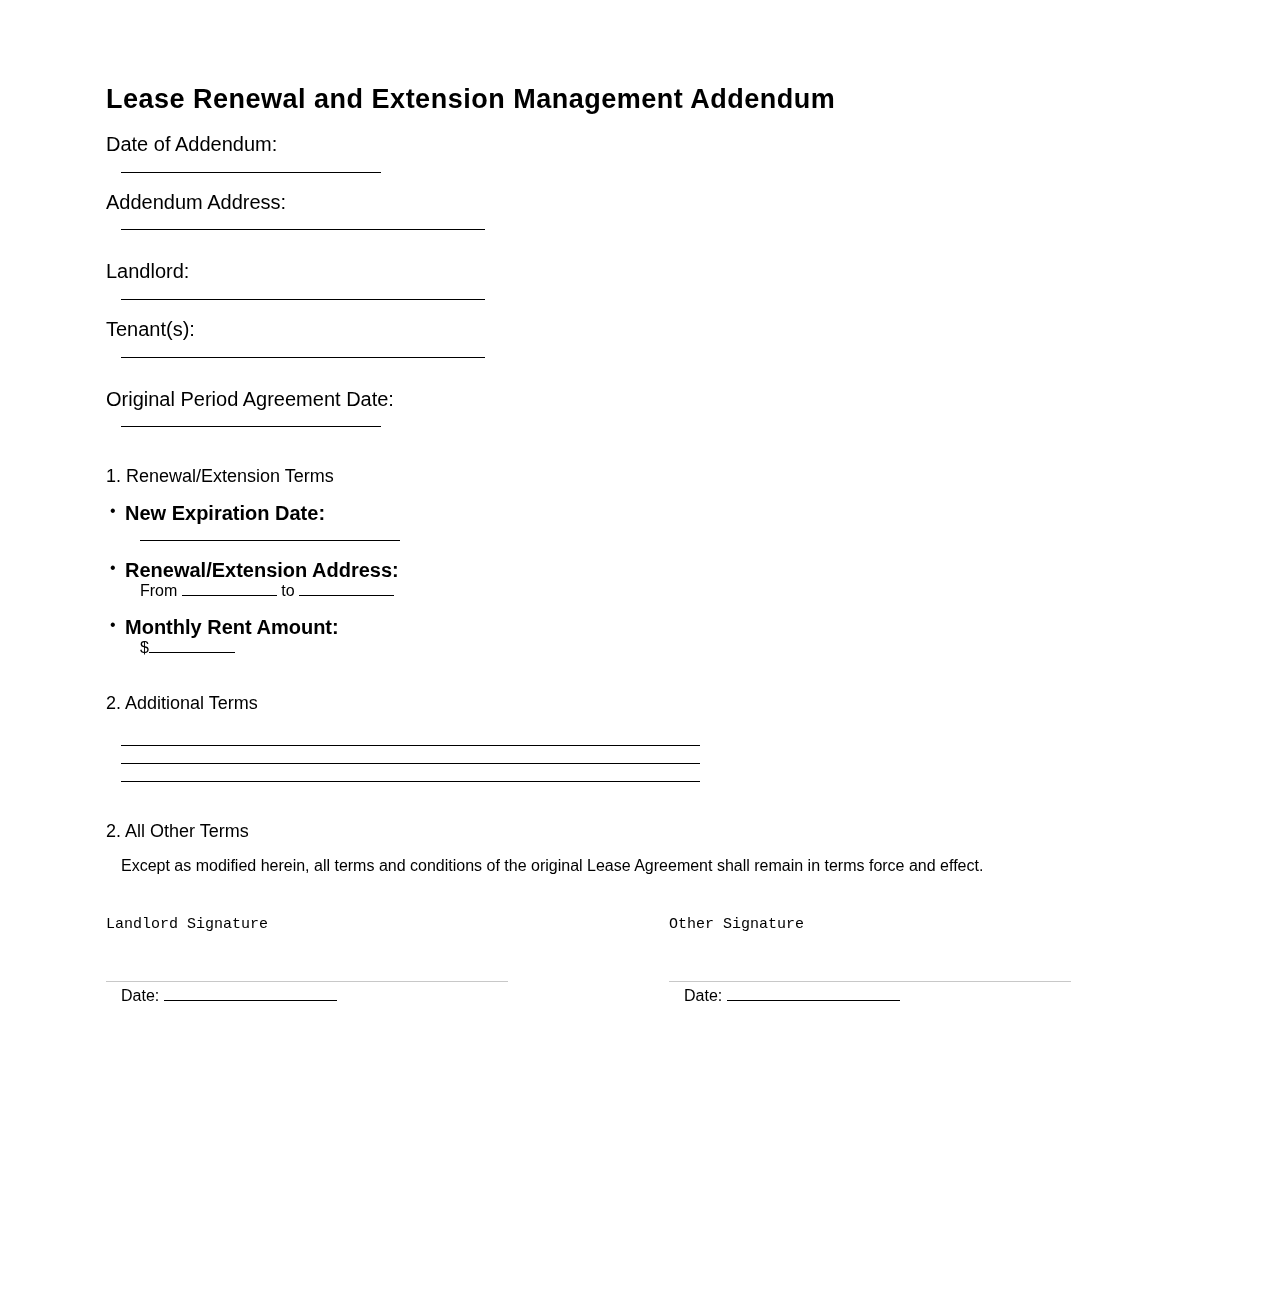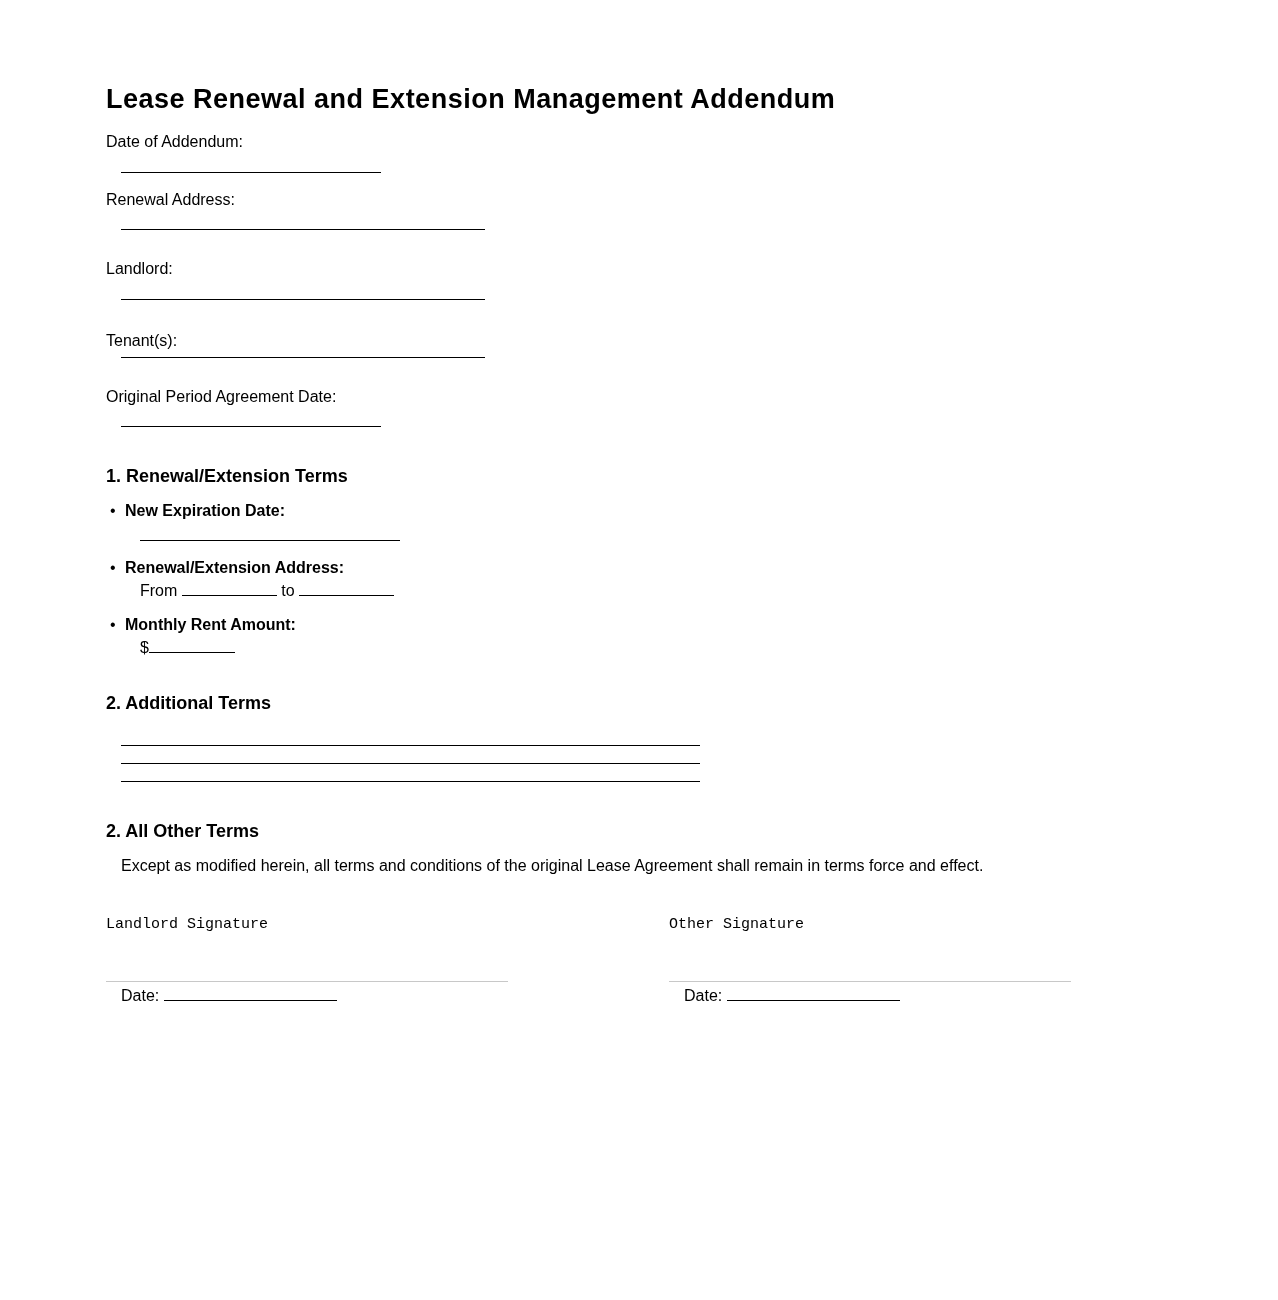--- a/index.html
+++ b/index.html
@@ -6,46 +6,46 @@
   body {
     width: 1278px; height: 1300px; position: relative;
     font-family: "Liberation Sans", sans-serif; color: #000;
   }
   .doc { position: absolute; left: 106px; top: 0; width: 1000px; }
   .title {
     position: absolute; top: 84px; left: 0;
     font-size: 27px; font-weight: bold; letter-spacing: 0.5px; white-space: nowrap;
     margin: 0;
   }
-  .label { position: absolute; left: 0; font-size: 16px; white-space: nowrap; }
+  .label { position: absolute; left: 0; font-size: 20px; white-space: nowrap; }
   .line { position: absolute; height: 0; border-bottom: 1px solid #000; }
-  .h2 { position: absolute; left: 0; font-size: 18px; font-weight: bold; white-space: nowrap; margin: 0; }
+  .h2 { position: absolute; left: 0; font-size: 18px; font-weight: normal; white-space: nowrap; margin: 0; }
   .bullet { position: absolute; left: 4px; font-size: 16px; }
-  .blabel { position: absolute; left: 19px; font-size: 16px; font-weight: bold; white-space: nowrap; }
+  .blabel { position: absolute; left: 19px; font-size: 20px; font-weight: bold; white-space: nowrap; }
   .text16 { position: absolute; font-size: 16px; white-space: nowrap; text-align: right; }
   .u { display: inline-block; border-bottom: 1px solid #000; height: 14px; vertical-align: baseline; }
   .sig-label { position: absolute; font-size: 15px; white-space: nowrap; font-family: Liberation Mono, monospace; }
   .sig-rule { position: absolute; height: 0; border-top: 1px solid #c8c8c8; width: 402px; }
 </style>
 </head>
 <body>
 
 <div class="doc">
   <h1 class="title">Lease Renewal and Extension Management Addendum</h1>
 
   <div class="label" style="top:133px">Date of Addendum:</div>
   <div class="line" style="top:172px; left:15px; width:260px"></div>
 
-  <div class="label" style="top:191px">Renewal Address:</div>
+  <div class="label" style="top:191px">Addendum Address:</div>
   <div class="line" style="top:229px; left:15px; width:364px"></div>
 
   <div class="label" style="top:260px">Landlord:</div>
   <div class="line" style="top:299px; left:15px; width:364px"></div>
 
-  <div class="label" style="top:332px">Tenant(s):</div>
+  <div class="label" style="top:318px">Tenant(s):</div>
   <div class="line" style="top:357px; left:15px; width:364px"></div>
 
   <div class="label" style="top:388px">Original Period Agreement Date:</div>
   <div class="line" style="top:426px; left:15px; width:260px"></div>
 
   <h2 class="h2" style="top:466px">1. Renewal/Extension Terms</h2>
 
   <span class="bullet" style="top:502px">•</span>
   <div class="blabel" style="top:502px">New Expiration Date:</div>
   <div class="line" style="top:540px; left:34px; width:260px"></div>

